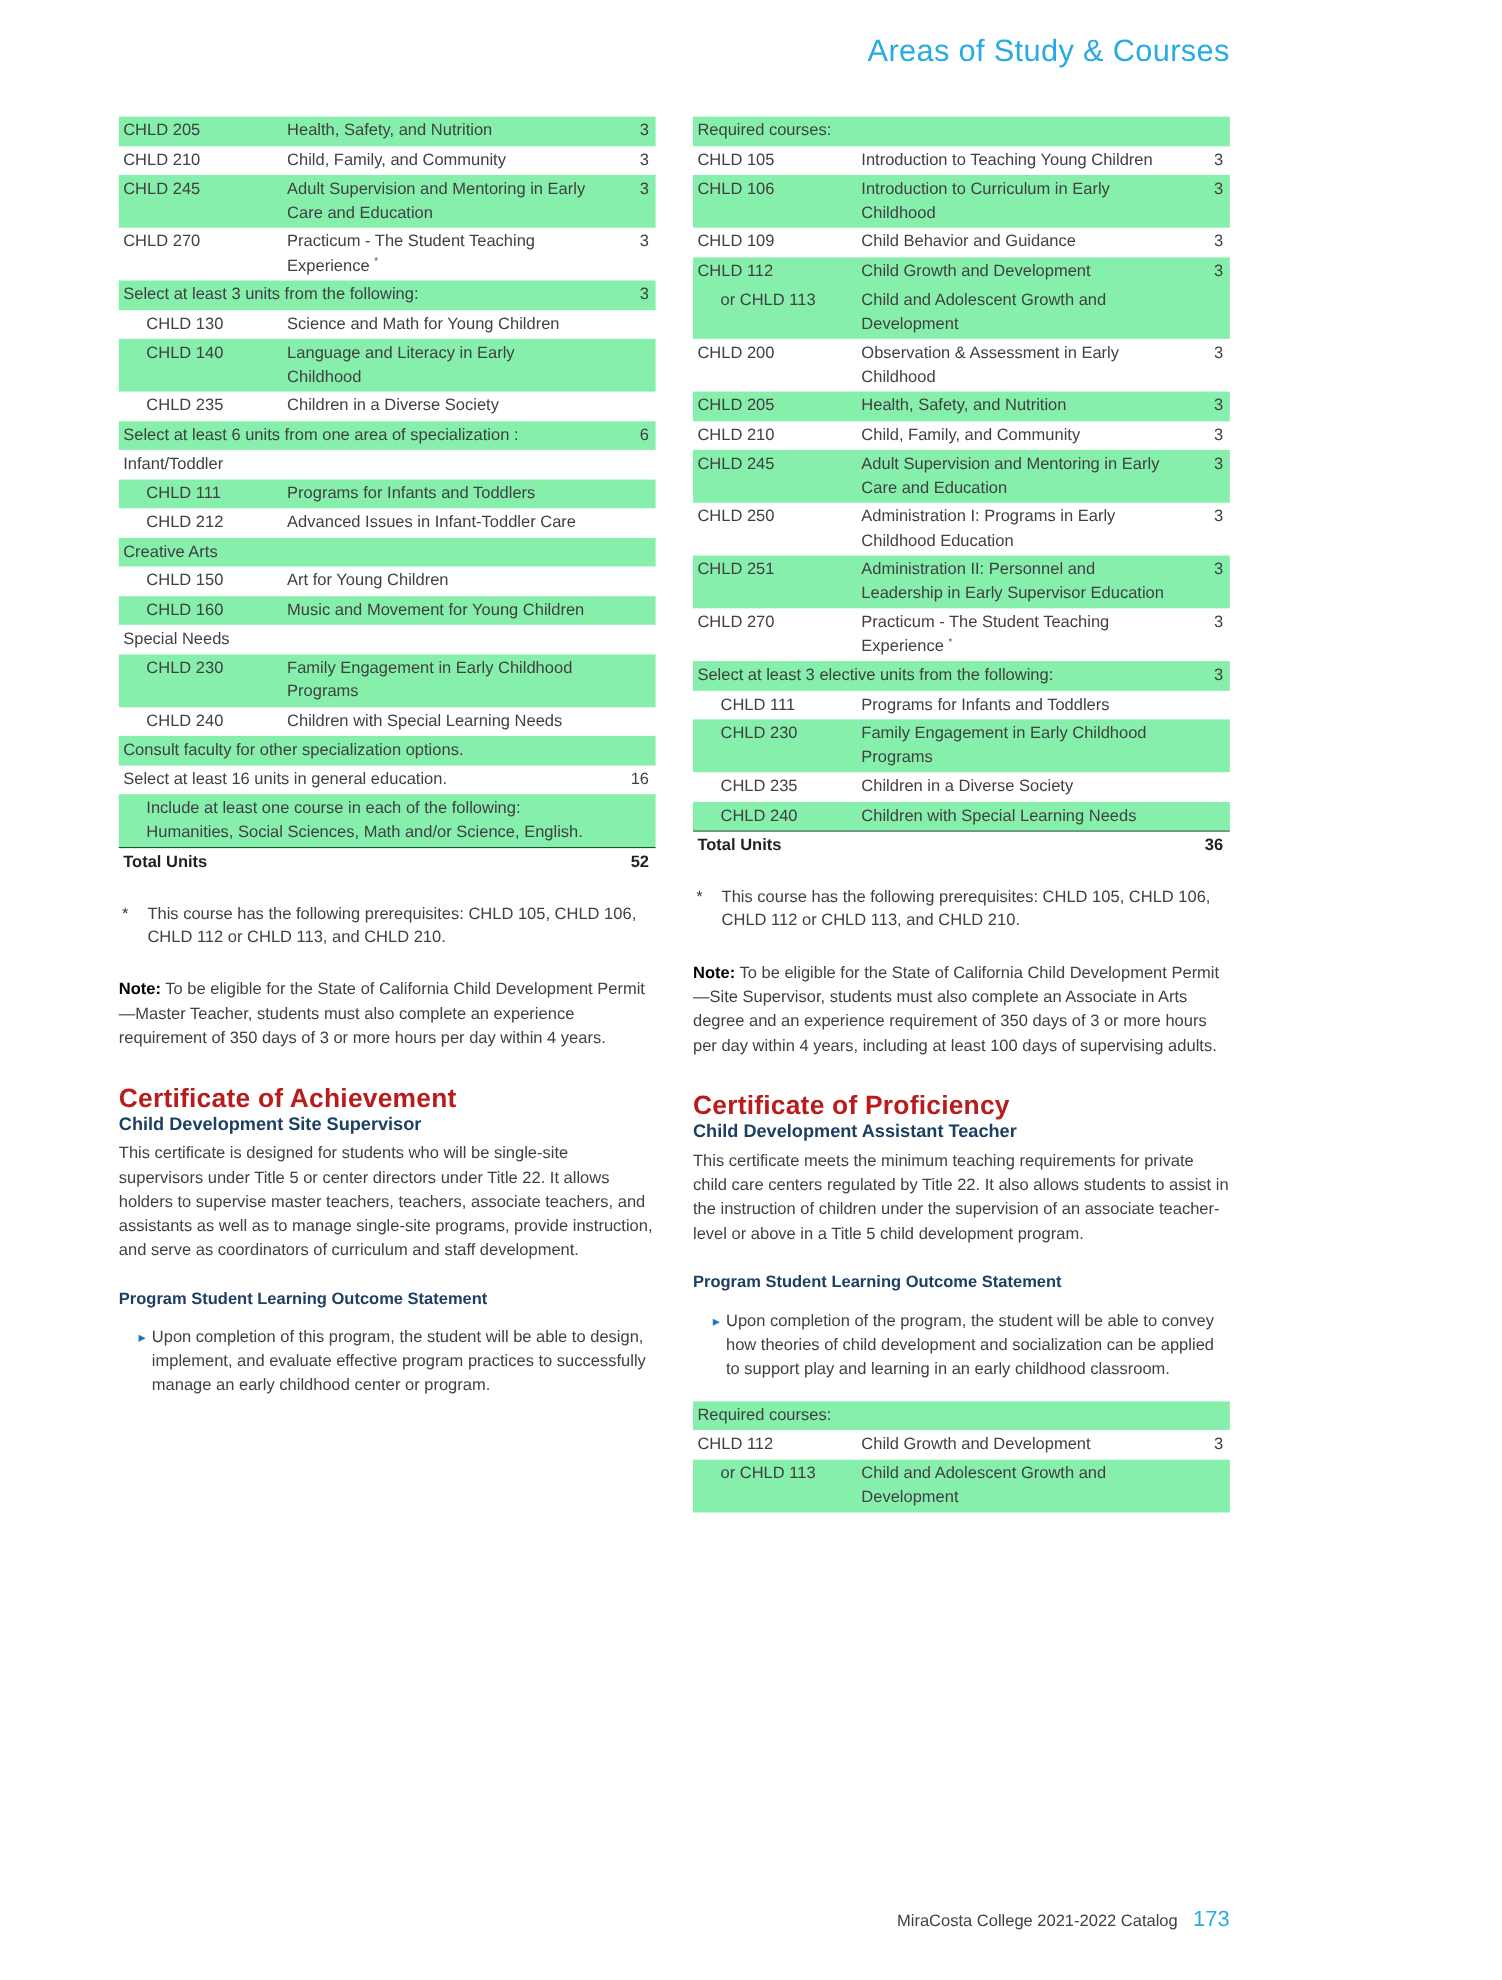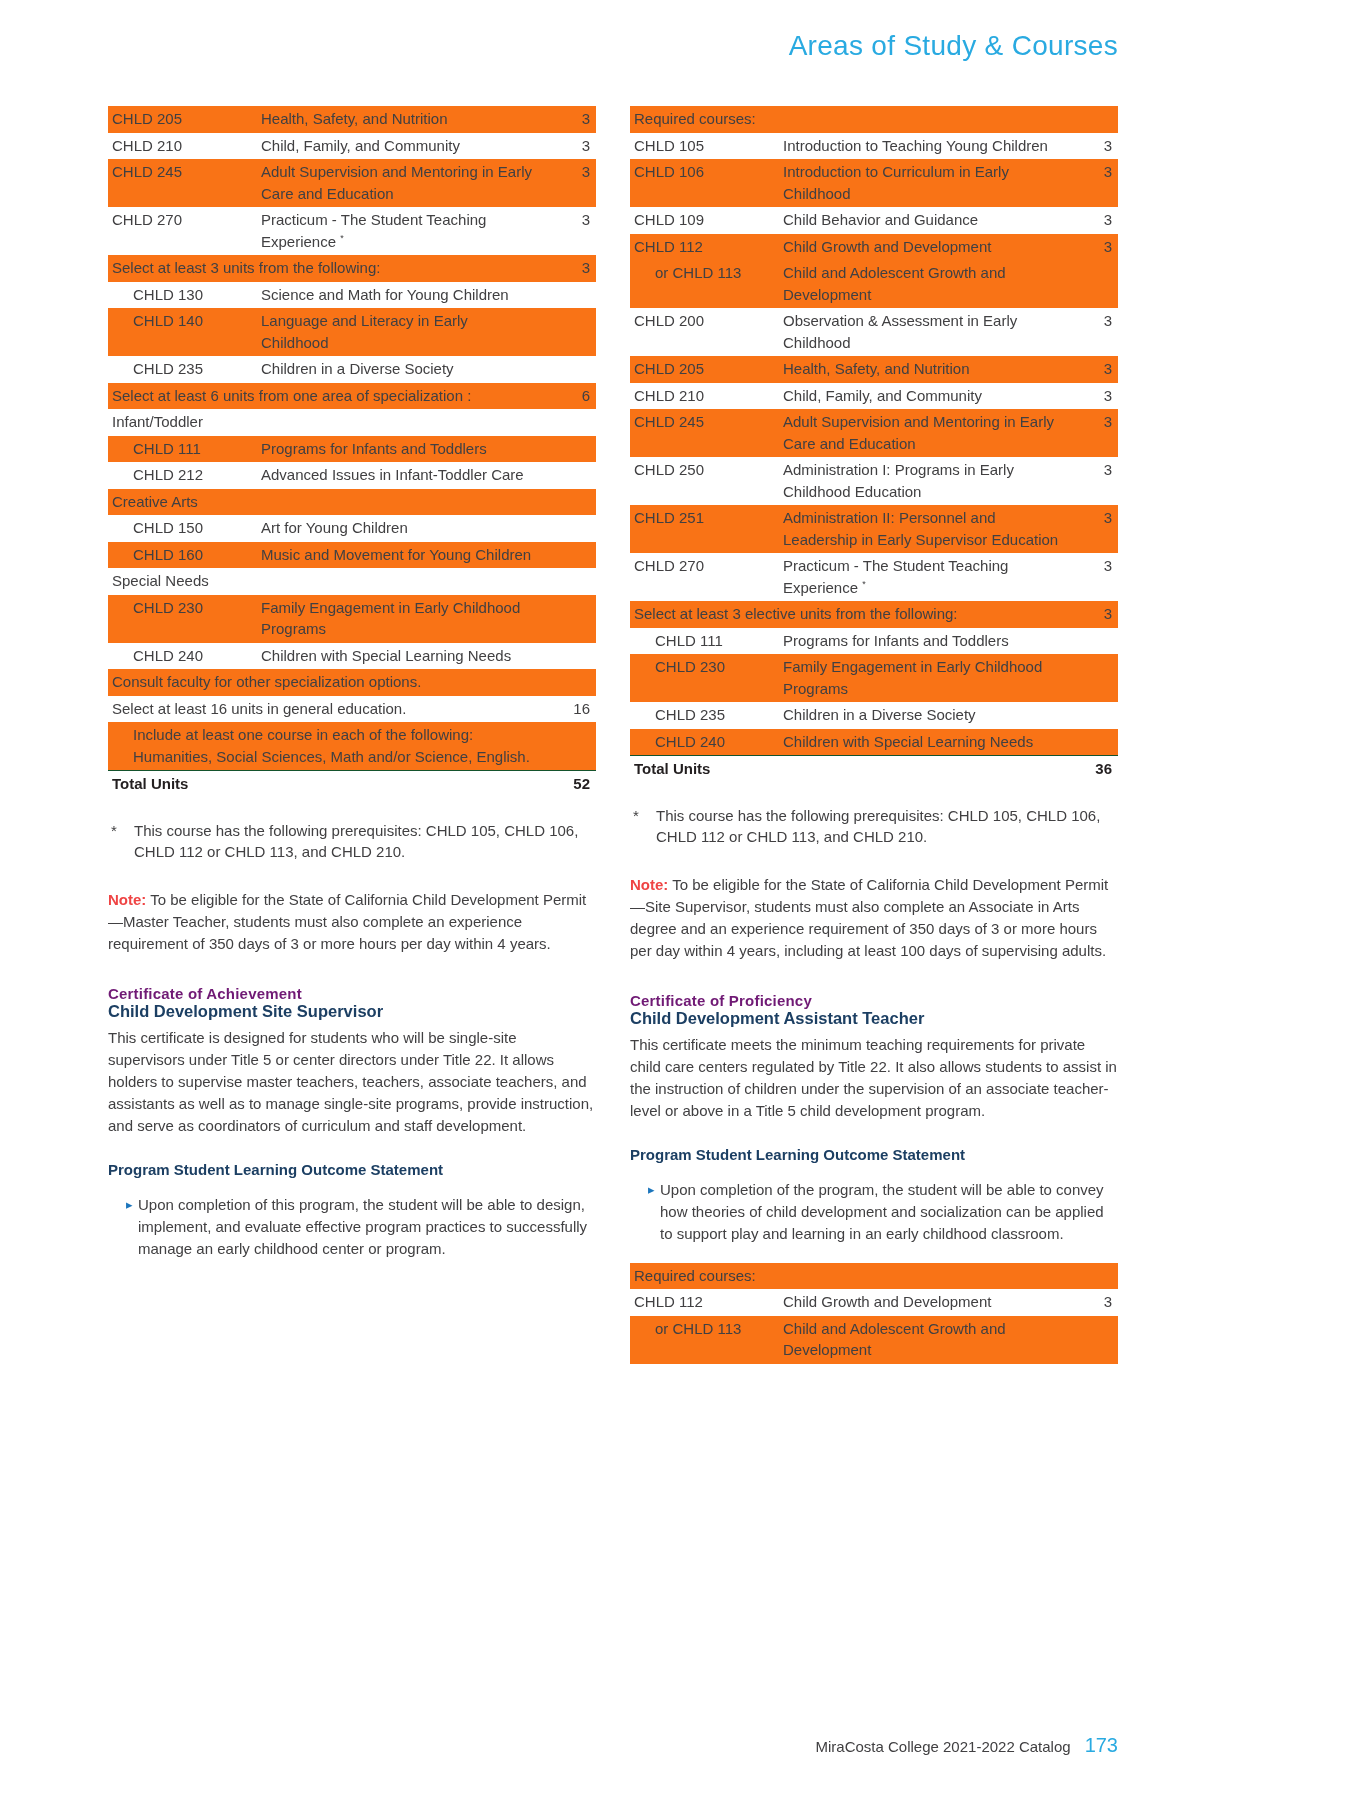--- a/index.html
+++ b/index.html
@@ -10,37 +10,37 @@
   .page-header { position:absolute; top:30px; left:108px; width:1010px; text-align:right;
                  font-size:28px; font-weight:400; color:#29aae1; letter-spacing:0.3px; }
 
   .col { position:absolute; top:106px; width:488px; font-size:15px; }
   .col-left  { left:108px; }
   .col-right { left:630px; }
 
   
   .ctable { width:100%; }
   .ctable .row { display:flex; padding:2px 0 3px 0; line-height:21.5px; }
-  .ctable .row.shaded { background:#f97316; }
+  .ctable .row.shaded { background:#86efac; }
   .ctable .row.row-total { font-weight:700; color:#231f20; border-top:1px solid #14532d; }
   .cell-code  { flex:0 0 153px; padding-left:4px; }
   .cell-code.ind { padding-left:25px; }
   .cell-title { flex:1 1 auto; padding-right:22px; }
   .cell-span  { flex:1 1 auto; padding-left:4px; padding-right:22px; }
   .cell-span.ind { padding-left:25px; }
   .cell-units { flex:0 0 36px; text-align:right; padding-right:6px; }
   sup { font-size:9px; line-height:0; }
 
   .footnote { position:relative; padding-left:26px; margin-top:22px; line-height:21.5px; }
   .footnote .star { position:absolute; left:3px; top:0; }
 
   .note { margin-top:26px; line-height:22px; }
-  .note b { color:#ef4444; }
-
-  .h-cert { font-size:15px; font-weight:700; color:#701a75; margin-top:30px; letter-spacing:0.2px; }
+  .note b { color:#000000; }
+
+  .h-cert { font-size:24px; font-weight:700; color:#b91c1c; margin-top:30px; letter-spacing:0.2px; }
   .h-prog { font-size:16.5px; font-weight:700; color:#1c3f63; margin-top:0; }
   .para   { margin-top:6px; line-height:22px; }
   .h-pslo { font-size:15px; font-weight:700; color:#1c3f63; margin-top:24px; }
 
   .bullet { position:relative; padding-left:30px; margin-top:16px; line-height:22px; }
   .bullet .tri { position:absolute; left:18px; top:0; color:#1b75bc; font-size:13px; }
 
   .table-gap { margin-top:18px; }
 
   .footer { position:absolute; top:1734px; left:108px; width:1010px; text-align:right; white-space:nowrap; }

